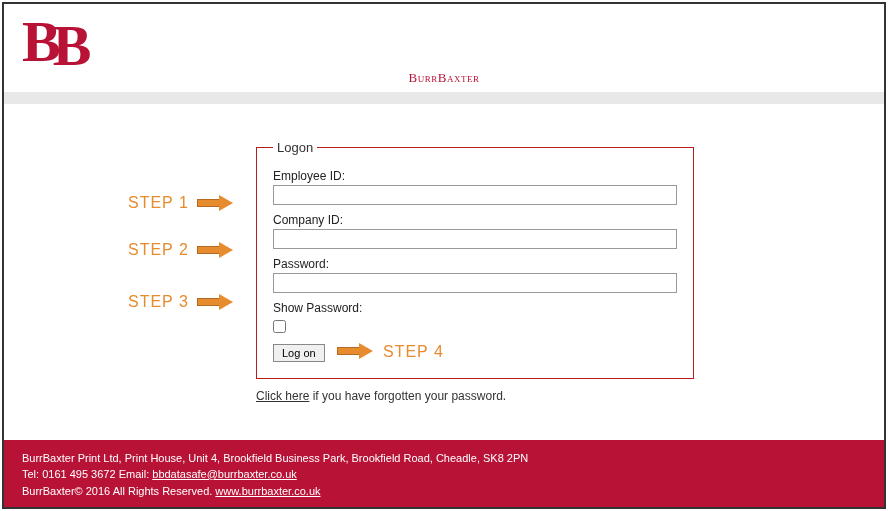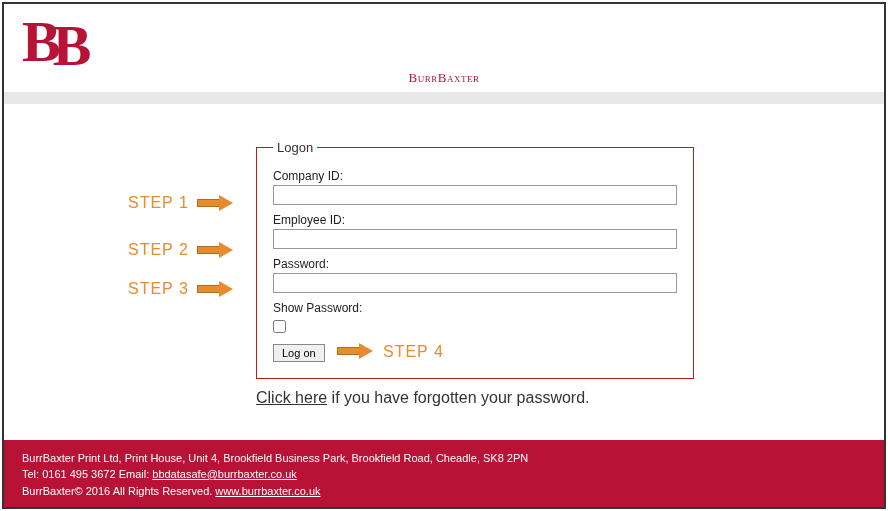--- a/index.html
+++ b/index.html
@@ -93,21 +93,21 @@
       margin-bottom: 10px;
     }
     .logon-btn {
       font-size: 11px;
       padding: 2px 8px;
       border: 1px solid #888;
       background: #f0f0f0;
       cursor: pointer;
     }
     .forgot {
-      font-size: 16px;
+      font-size: 12px;
       color: #333;
       margin-top: 10px;
       margin-left: 62px;
       width: 438px;
     }
     .forgot a {
       color: #333;
       text-decoration: underline;
     }
     .content-wrap {
@@ -201,38 +201,38 @@
             <span class="head"></span>
           </span>
       </div>
       <div class="annotation" style="left:-66px; top:101px;">
         <span>Step 2</span>
         <span class="arrow">
             <span class="shaft"></span>
             <span class="head"></span>
           </span>
       </div>
-      <div class="annotation" style="left:-66px; top:140px;">
+      <div class="annotation" style="left:-66px; top:153px;">
         <span>Step 3</span>
         <span class="arrow">
             <span class="shaft"></span>
             <span class="head"></span>
           </span>
       </div>
 
       <fieldset class="logon">
         <legend>Logon</legend>
 
         <div class="field-group">
+          <label class="field-label">Employee ID:</label>
+          <input type="text" class="field-input" style="">
+        </div>
+
+        <div class="field-group">
           <label class="field-label">Company ID:</label>
-          <input type="text" class="field-input" style="">
-        </div>
-
-        <div class="field-group">
-          <label class="field-label">Employee ID:</label>
           <input type="text" class="field-input" style="">
         </div>
 
         <div class="field-group">
           <label class="field-label">Password:</label>
           <input type="password" class="field-input" style="">
         </div>
 
         <label class="show-pwd-label">Show Password:</label>
         <input type="checkbox" class="checkbox" style="">

